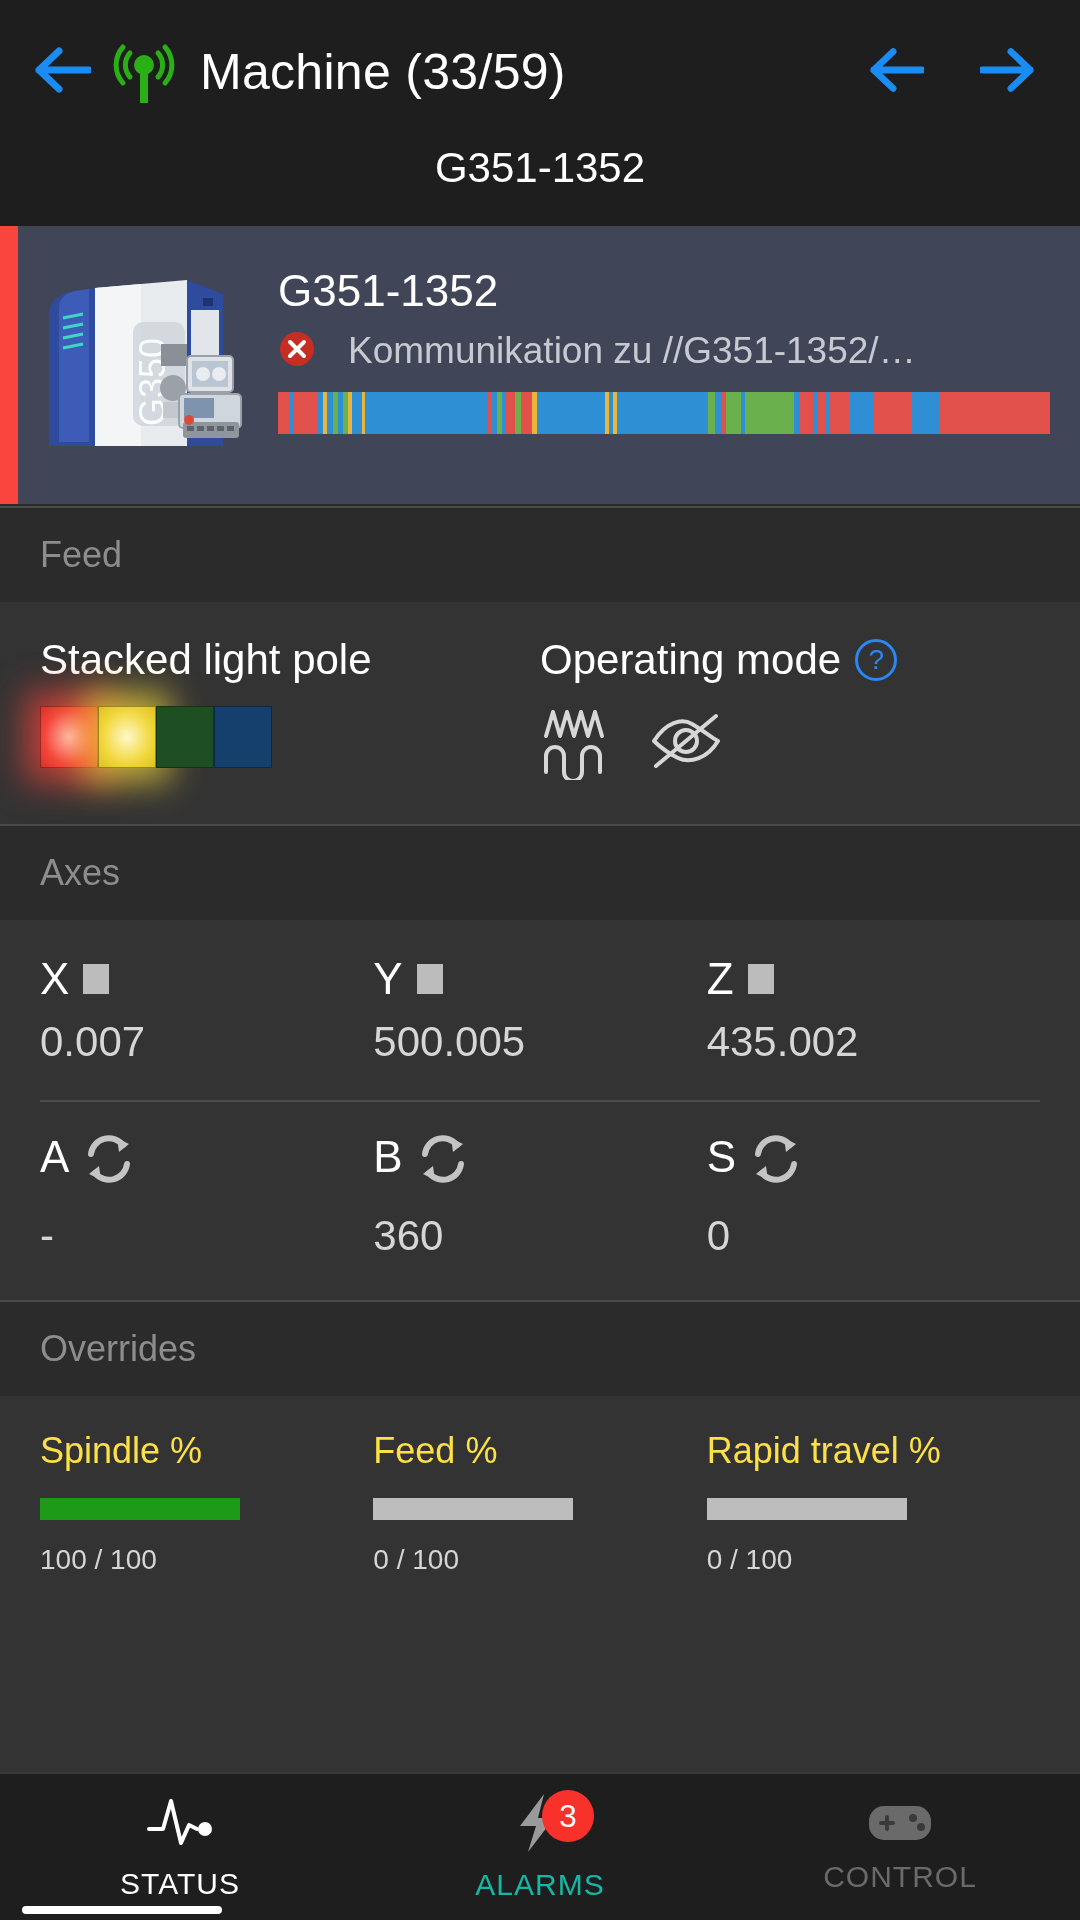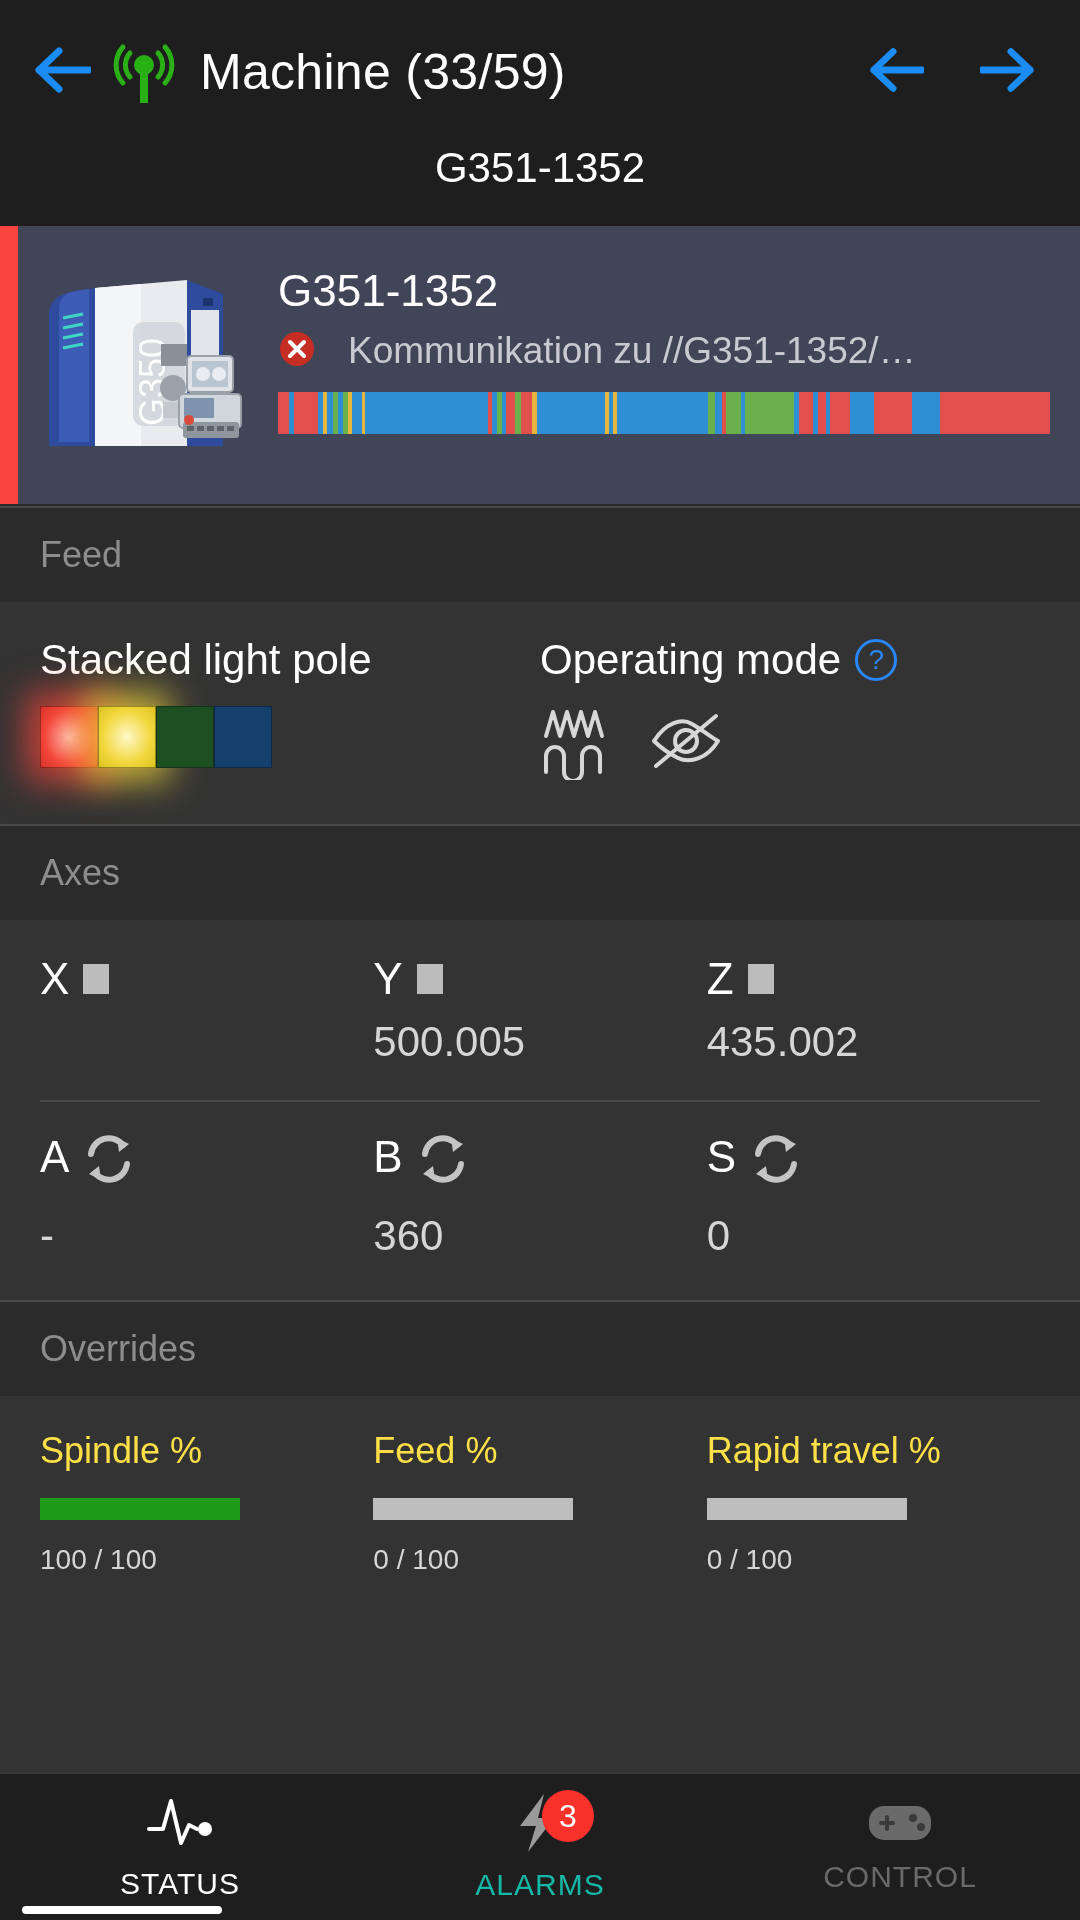--- a/index.html
+++ b/index.html
@@ -317,20 +317,21 @@
   </div>
 
   <div class="section-header">Axes</div>
   <div class="section-body">
     <div class="axes-row">
         <div class="axis-cell">
           <div class="axis-head">
             <span>X</span>
             <span class="axis-square"></span>
           </div>
+          <div class="axis-value">0.007</div>
         </div>
         <div class="axis-cell">
           <div class="axis-head">
             <span>Y</span>
             <span class="axis-square"></span>
           </div>
           <div class="axis-value">500.005</div>
         </div>
         <div class="axis-cell">
           <div class="axis-head">

